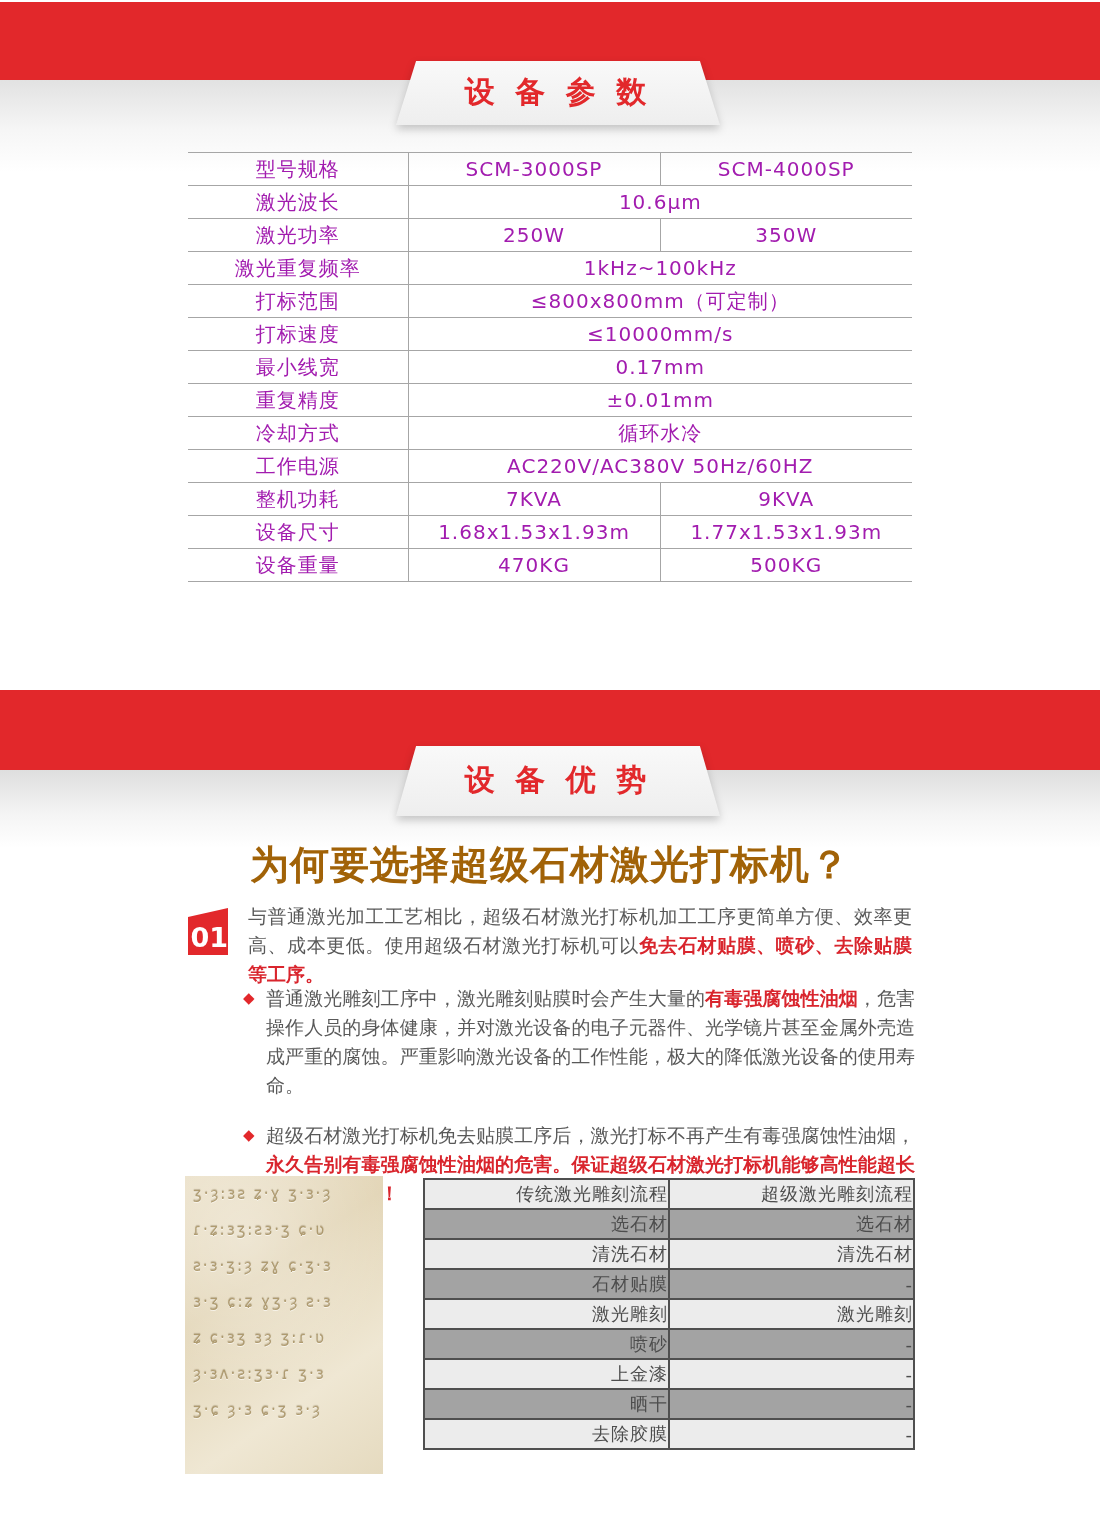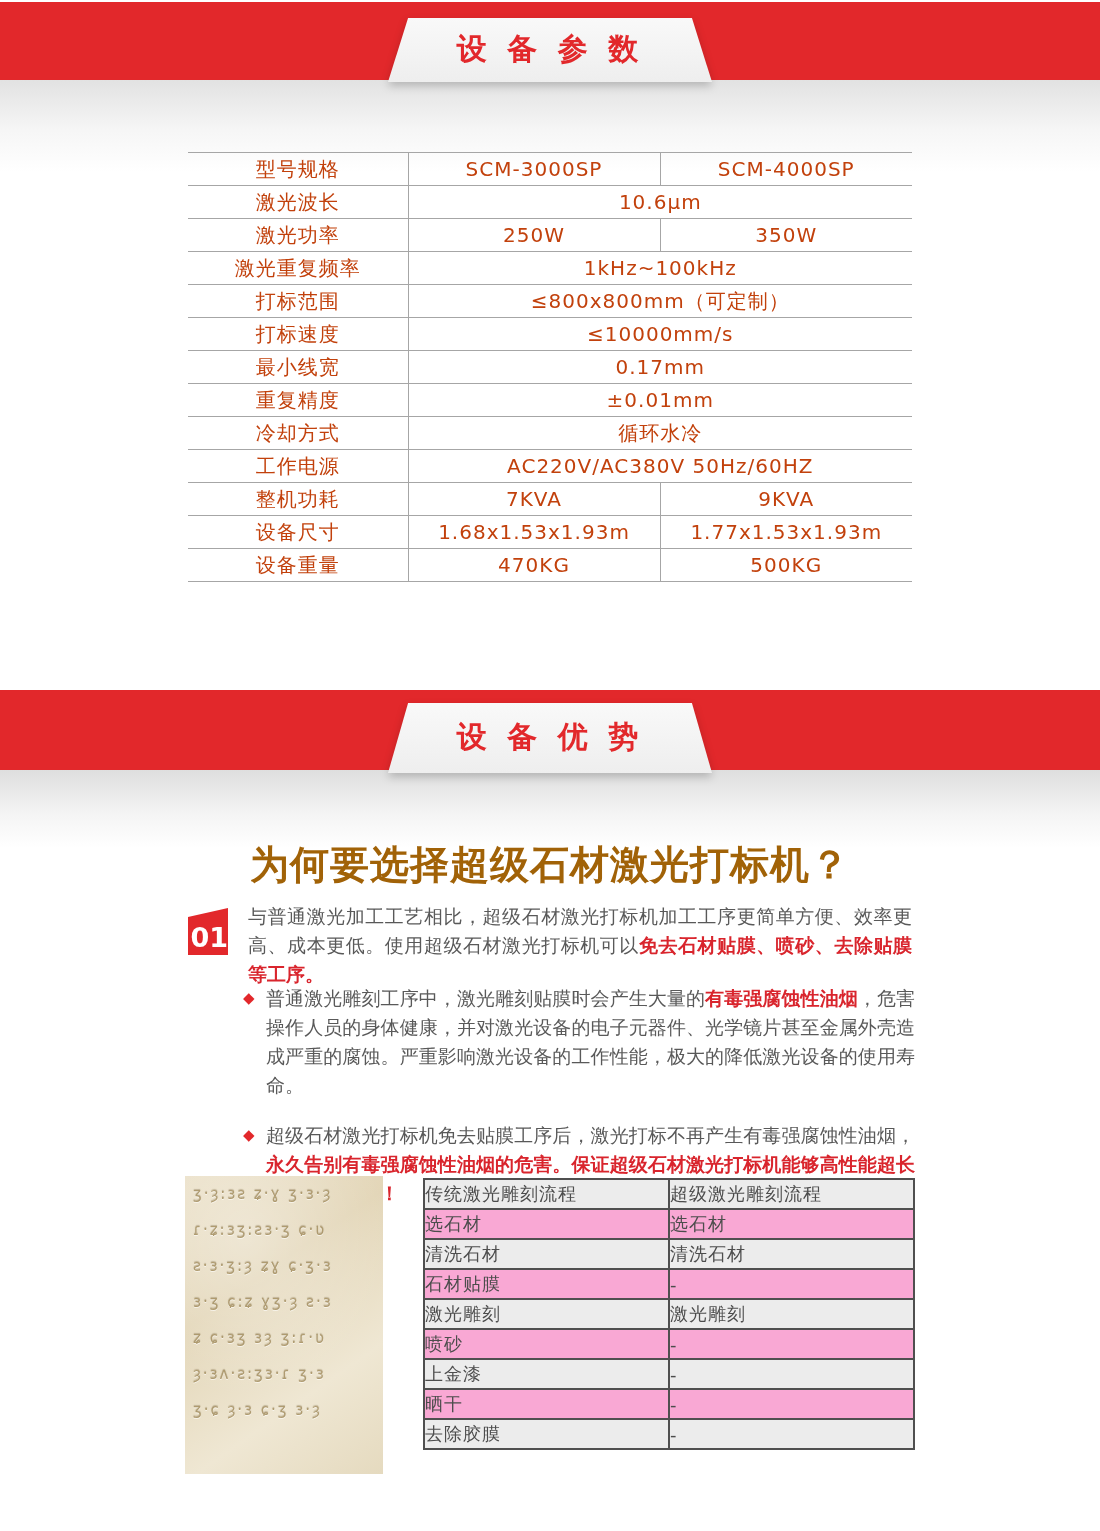--- a/index.html
+++ b/index.html
@@ -11,39 +11,39 @@
   }
 
   
   .band { position:absolute; left:0; width:100%; height:78px; background:#e2282b; }
   .band1 { top:2px; }
   .band2 { top:690px; height:80px; }
   .fade { position:absolute; left:0; width:100%; }
   .fade1 { top:80px; height:92px; background:linear-gradient(#e2e2e2 0%, #f6f6f6 55%, #ffffff 100%); }
   .fade2 { top:770px; height:78px; background:linear-gradient(#dedede 0%, #f4f4f4 55%, #ffffff 100%); }
 
-  .trap-wrap { position:absolute; left:388px; width:324px; filter:drop-shadow(0 4px 4px rgba(0,0,0,.20)); }
+  .trap-wrap { position:absolute; left:396px; width:324px; filter:drop-shadow(0 4px 4px rgba(0,0,0,.20));margin-top:43px; }
   .trap-wrap1 { top:18px; height:64px; }
   .trap-wrap2 { top:703px; height:70px; }
   .trap {
     width:100%; height:100%;
     background:linear-gradient(#f9f9f9,#eeeeee);
     clip-path:polygon(6.2% 0, 93.8% 0, 100% 100%, 0 100%);
     display:flex; align-items:center; justify-content:center;
   }
   .trap-title {
     color:#e2282b; font-size:30px; font-weight:bold; letter-spacing:5px;
     transform:translateY(-1px); white-space:nowrap;
   }
 
   
   table.spec {
     position:absolute; left:188px; top:152px; width:724px;
     border-collapse:collapse; table-layout:fixed;
-    font-size:20px; color:#c2410c;
+    font-size:20px; color:#a21caf;
   }
   table.spec td {
     height:33px; text-align:center; vertical-align:middle;
     border-top:1px solid #a6a6a6; border-bottom:1px solid #a6a6a6;
     font-weight:normal; letter-spacing:1px;
   }
   table.spec td.vline { border-right:1px solid #a6a6a6; }
 
   
   .adv-heading {
@@ -81,25 +81,25 @@
     text-shadow:0 1px 0 rgba(255,255,255,.75), 0 -1px 1px rgba(110,88,48,.45);
   }
 
   
   table.process {
     position:absolute; left:423px; top:1178px; width:490px;
     border-collapse:collapse; table-layout:fixed;
     font-size:18px; color:#4d4d4d;
   }
   table.process td, table.process th {
-    height:30px; text-align:left; vertical-align:middle;
+    height:30px; text-align:right; vertical-align:middle;
     border:2px solid #4f4f4f; font-weight:normal; letter-spacing:1px;
   }
   table.process tr.alt td, table.process th { background:#ececec; }
-  table.process tr.plain td { background:#f9a8d4; }
+  table.process tr.plain td { background:#a3a3a3; }
 </style>
 </head>
 <body>
 
 <div class="page">
 
   <div class="band band1"></div>
   <div class="fade fade1"></div>
   <div class="trap-wrap trap-wrap1">
     <div class="trap">

